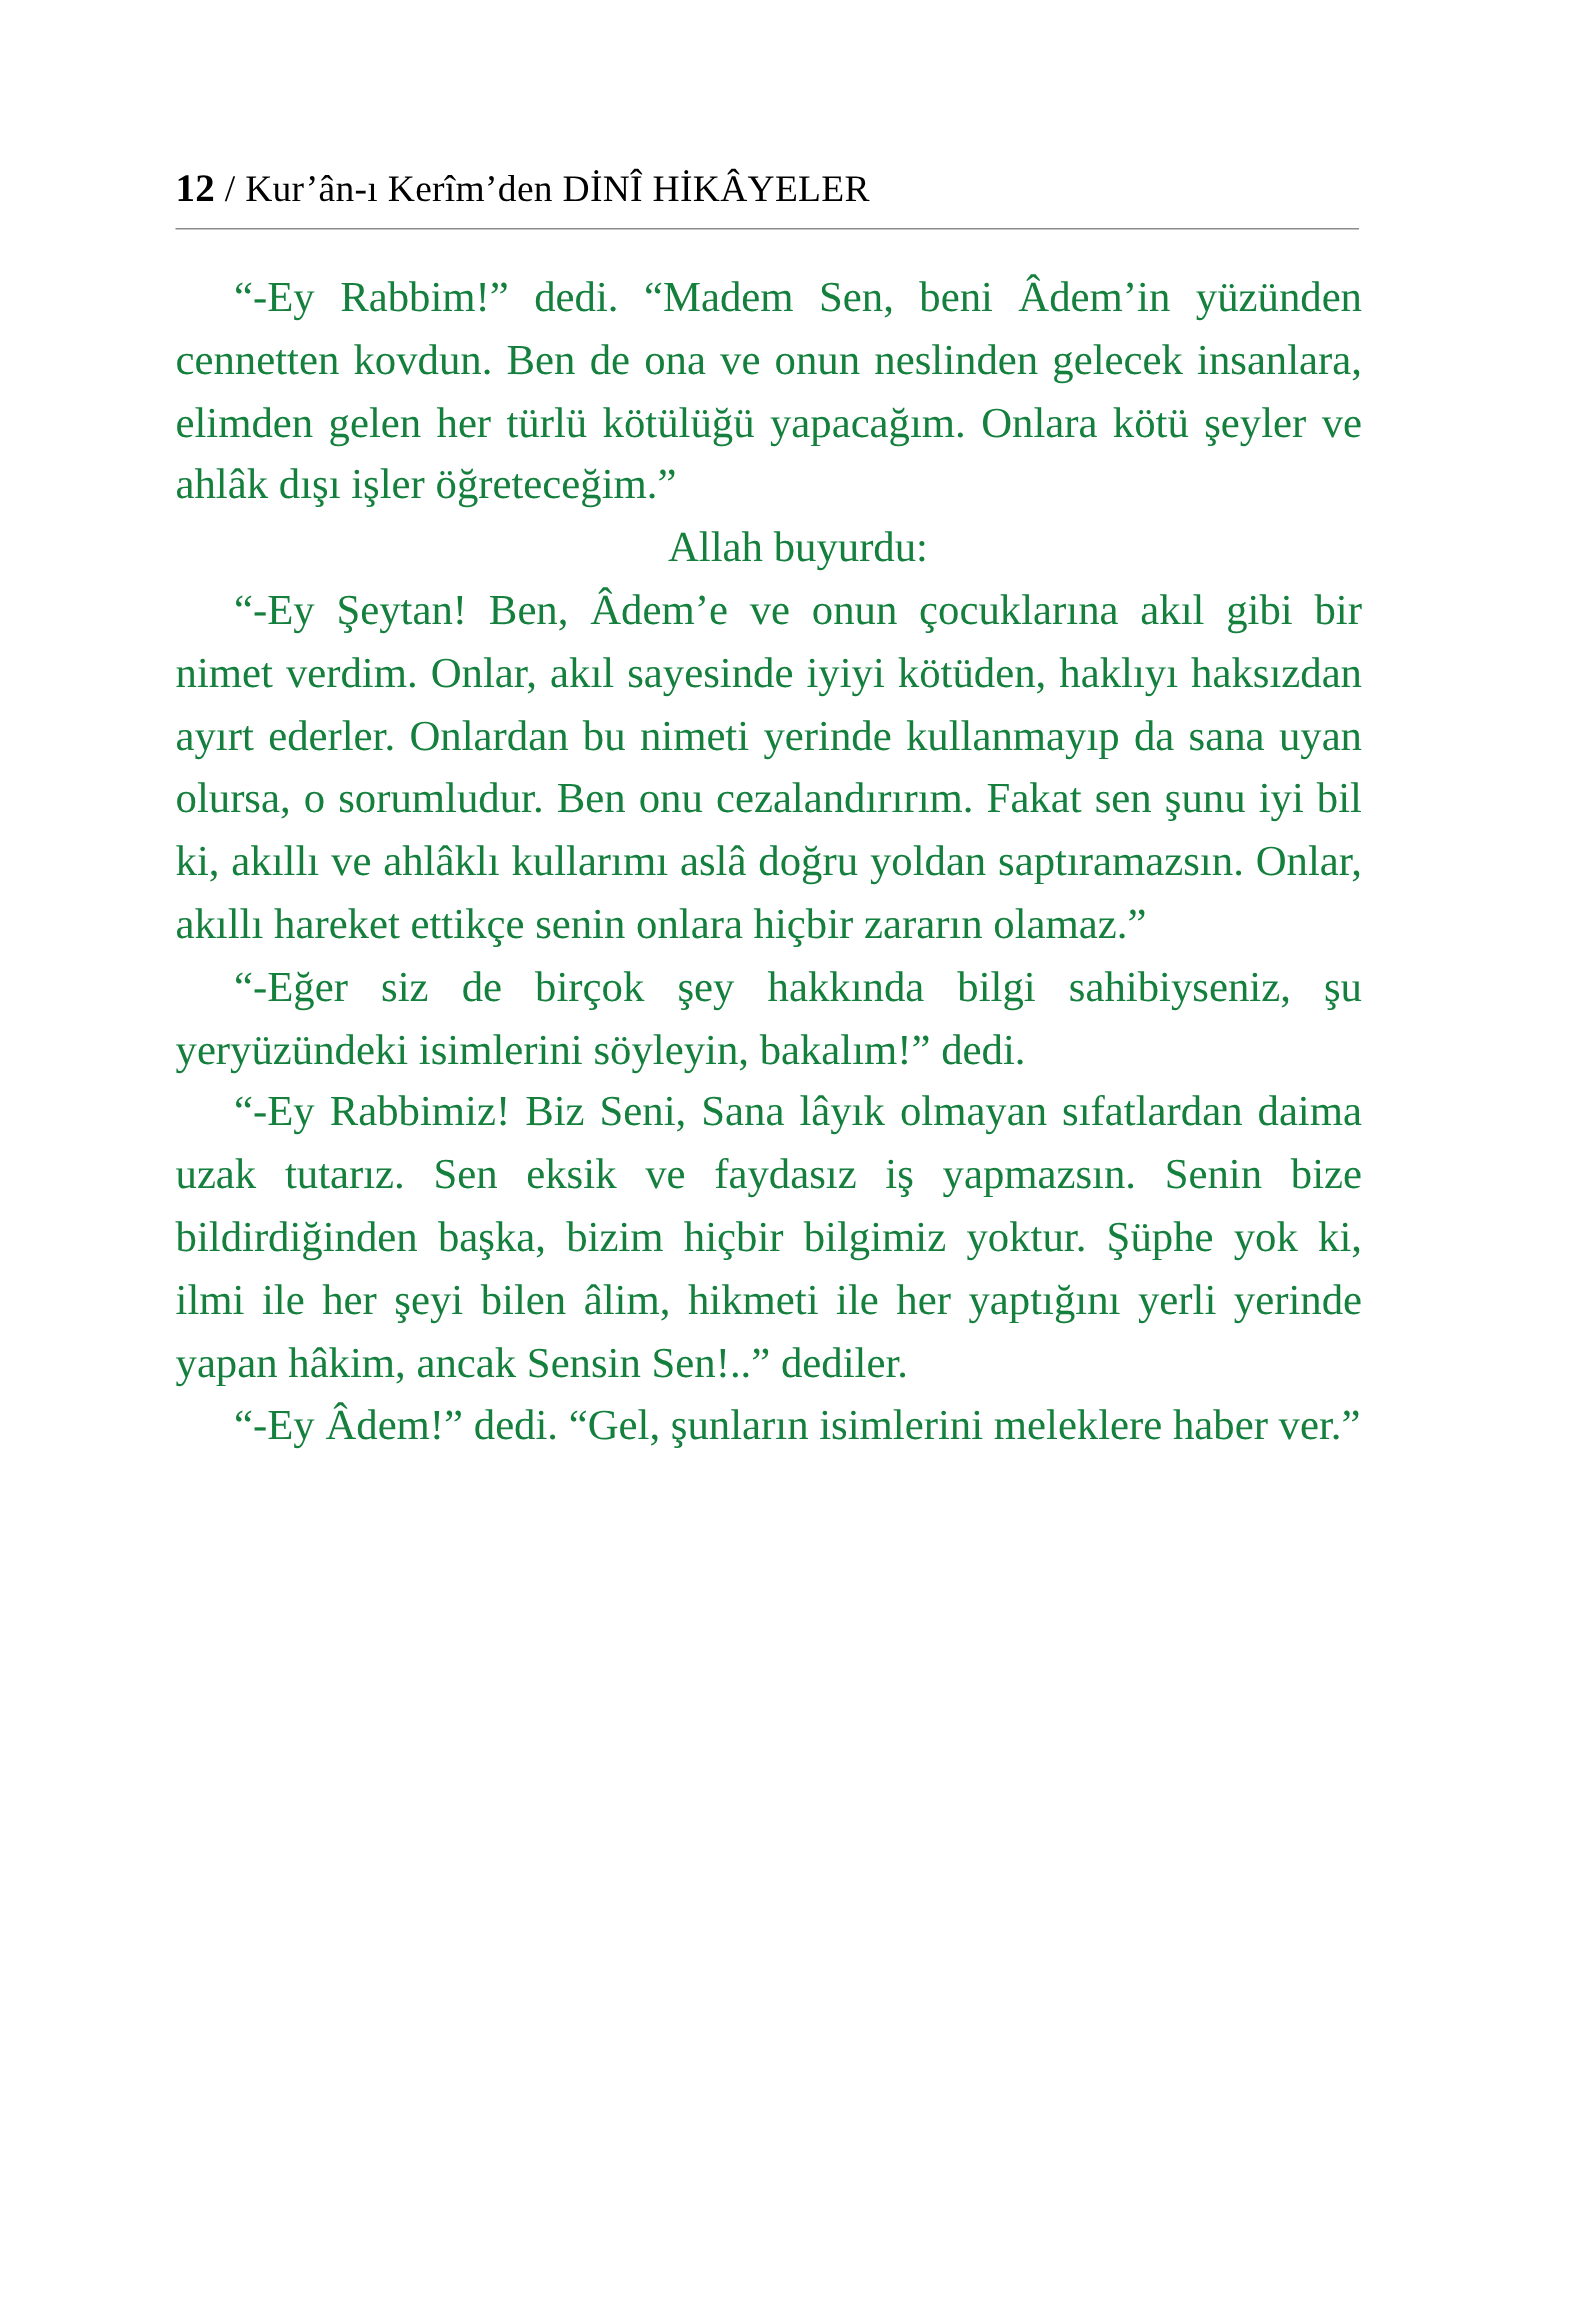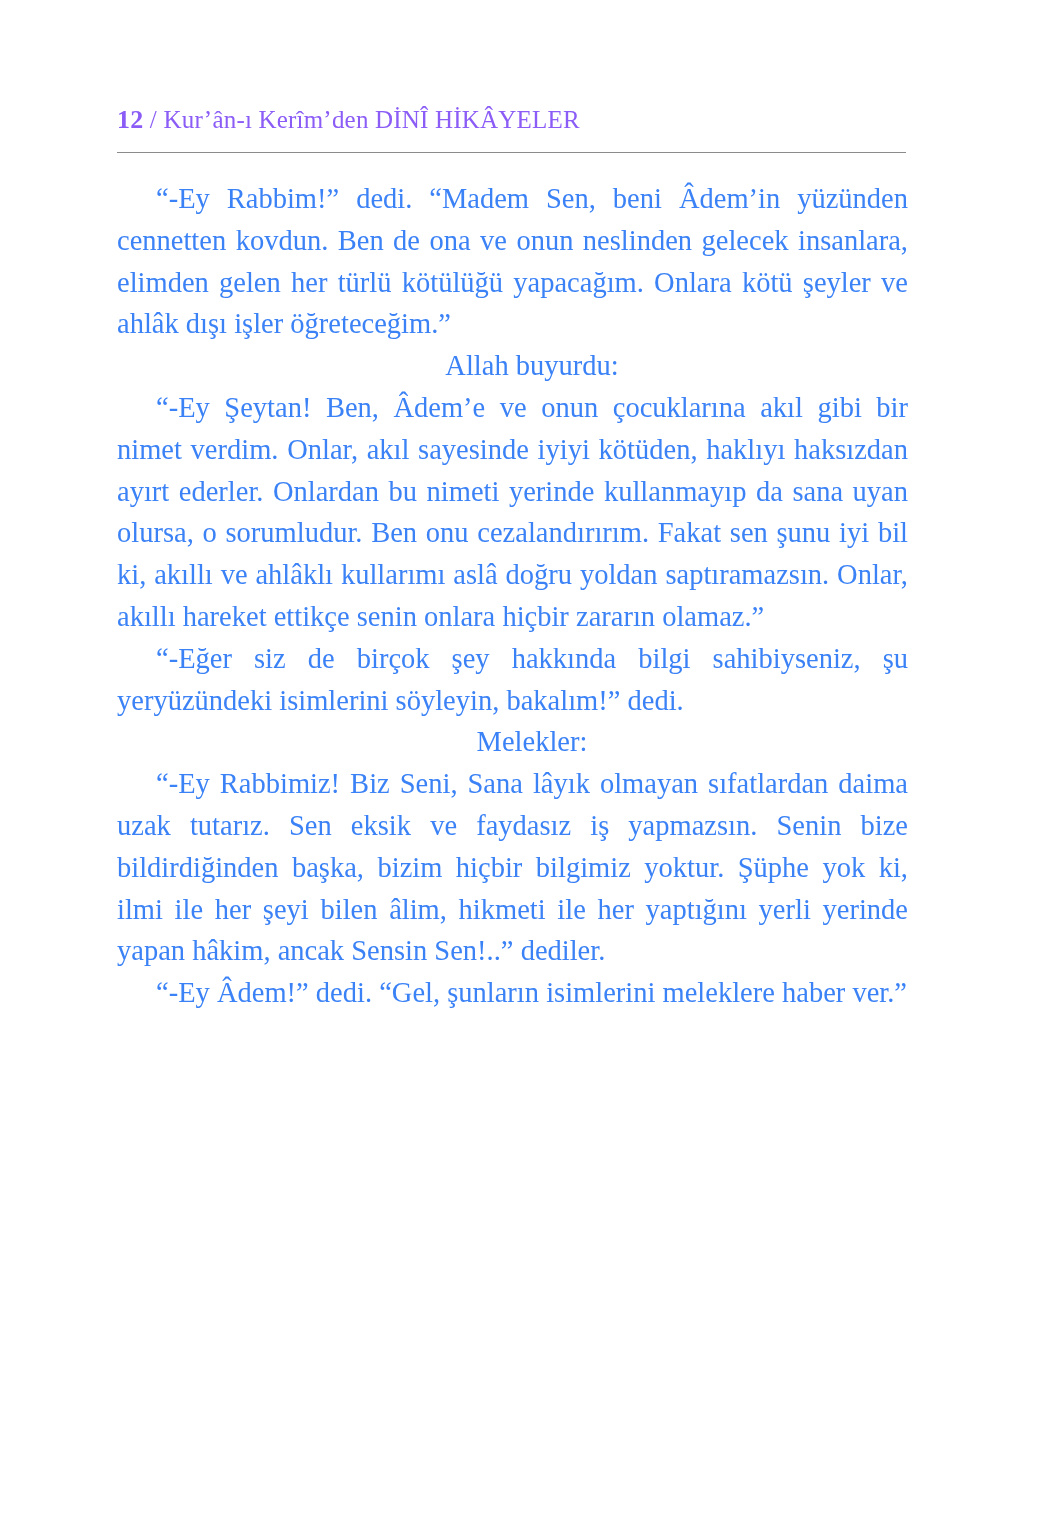--- a/index.html
+++ b/index.html
@@ -26,22 +26,22 @@
     left: 117px;
     top: 104px;
     width: 790px;
     height: 46px;
   }
 
   .header-line {
     display: block;
     white-space: nowrap;
     font-size: 25px;
-    line-height: 31px;
-    color: #8b5cf6;
+    line-height: 44px;
+    color: #000000;
     letter-spacing: 0.2px;
   }
 
   .folio {
     font-weight: 700;
     font-size: 26px;
   }
 
   .folio-sep {
     font-weight: 400;
@@ -71,21 +71,21 @@
   }
 
   p.para {
     margin: 0;
     font-size: 28.5px;
     line-height: 41.8px;
     text-align: justify;
     text-justify: inter-word;
     text-indent: 39px;
     hyphens: manual;
-    color: #3b82f6;
+    color: #15803d;
   }
 
   
   p.para.short {
     text-align: center;
   }
 
   
 </style>
 </head>
@@ -97,18 +97,17 @@
     <span class="header-line"><span class="folio">12</span><span class="folio-sep"> / </span><span class="book-title">Kur’ân-ı Kerîm’den DİNÎ HİKÂYELER</span></span>
   </div>
 
   <hr class="header-rule">
 
   <div class="body-column">
     <p class="para">“-Ey Rabbim!” dedi. “Madem Sen, beni Âdem’in yüzünden cennetten kovdun. Ben de ona ve onun neslinden gelecek insanlara, elimden gelen her türlü kötülüğü yapacağım. Onlara kötü şeyler ve ahlâk dışı işler öğreteceğim.”</p>
     <p class="para short">Allah buyurdu:</p>
     <p class="para">“-Ey Şeytan! Ben, Âdem’e ve onun çocuklarına akıl gibi bir nimet verdim. Onlar, akıl sayesinde iyiyi kötüden, haklıyı haksızdan ayırt ederler. Onlardan bu nimeti yerinde kullanmayıp da sana uyan olursa, o sorumludur. Ben onu cezalandırırım. Fakat sen şunu iyi bil ki, akıllı ve ahlâklı kullarımı aslâ doğru yoldan saptıramazsın. Onlar, akıllı hareket ettikçe senin onlara hiçbir zararın olamaz.”</p>
     <p class="para">“-Eğer siz de birçok şey hakkında bilgi sahibiyseniz, şu yeryüzündeki isimlerini söyleyin, bakalım!” dedi.</p>
-    <p class="para short">Melekler:</p>
     <p class="para">“-Ey Rabbimiz! Biz Seni, Sana lâyık olmayan sıfatlardan daima uzak tutarız. Sen eksik ve faydasız iş yapmazsın. Senin bize bildirdiğinden başka, bizim hiçbir bilgimiz yoktur. Şüphe yok ki, ilmi ile her şeyi bilen âlim, hikmeti ile her yaptığını yerli yerinde yapan hâkim, ancak Sensin Sen!..” dediler.</p>
     <p class="para">“-Ey Âdem!” dedi. “Gel, şunların isimlerini meleklere haber ver.”</p>
   </div>
 
 </div>
 
 </body></html>

